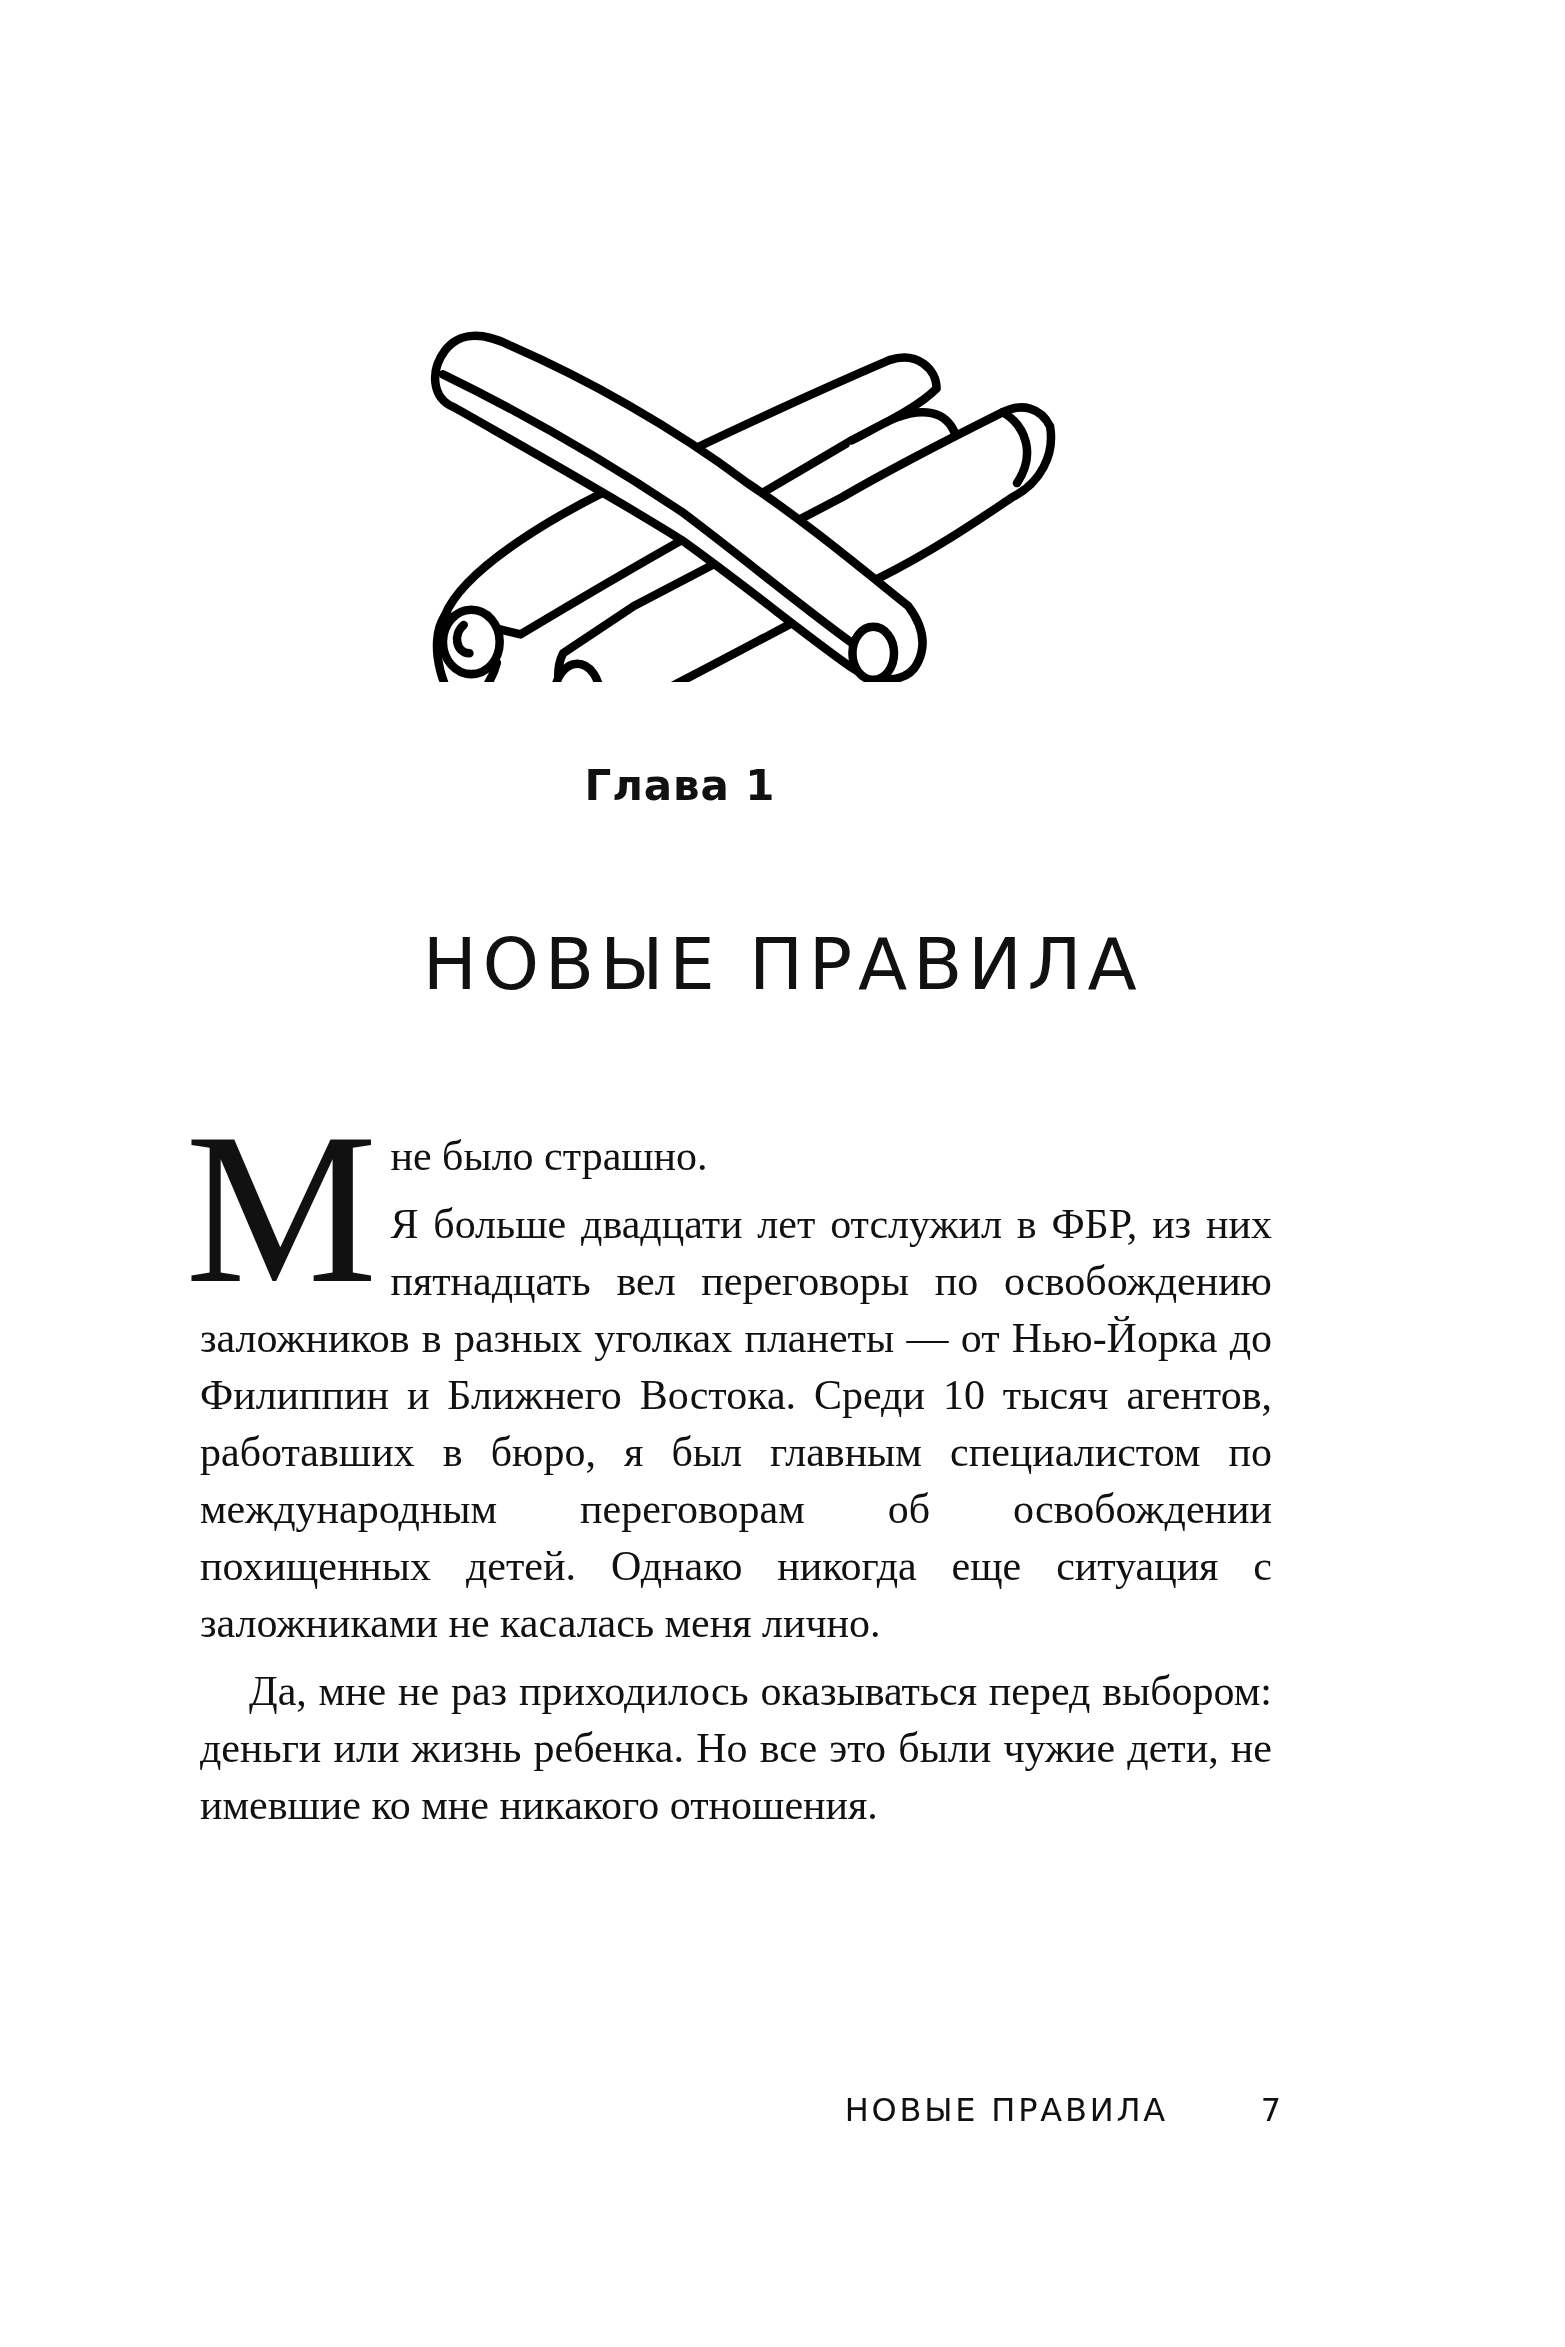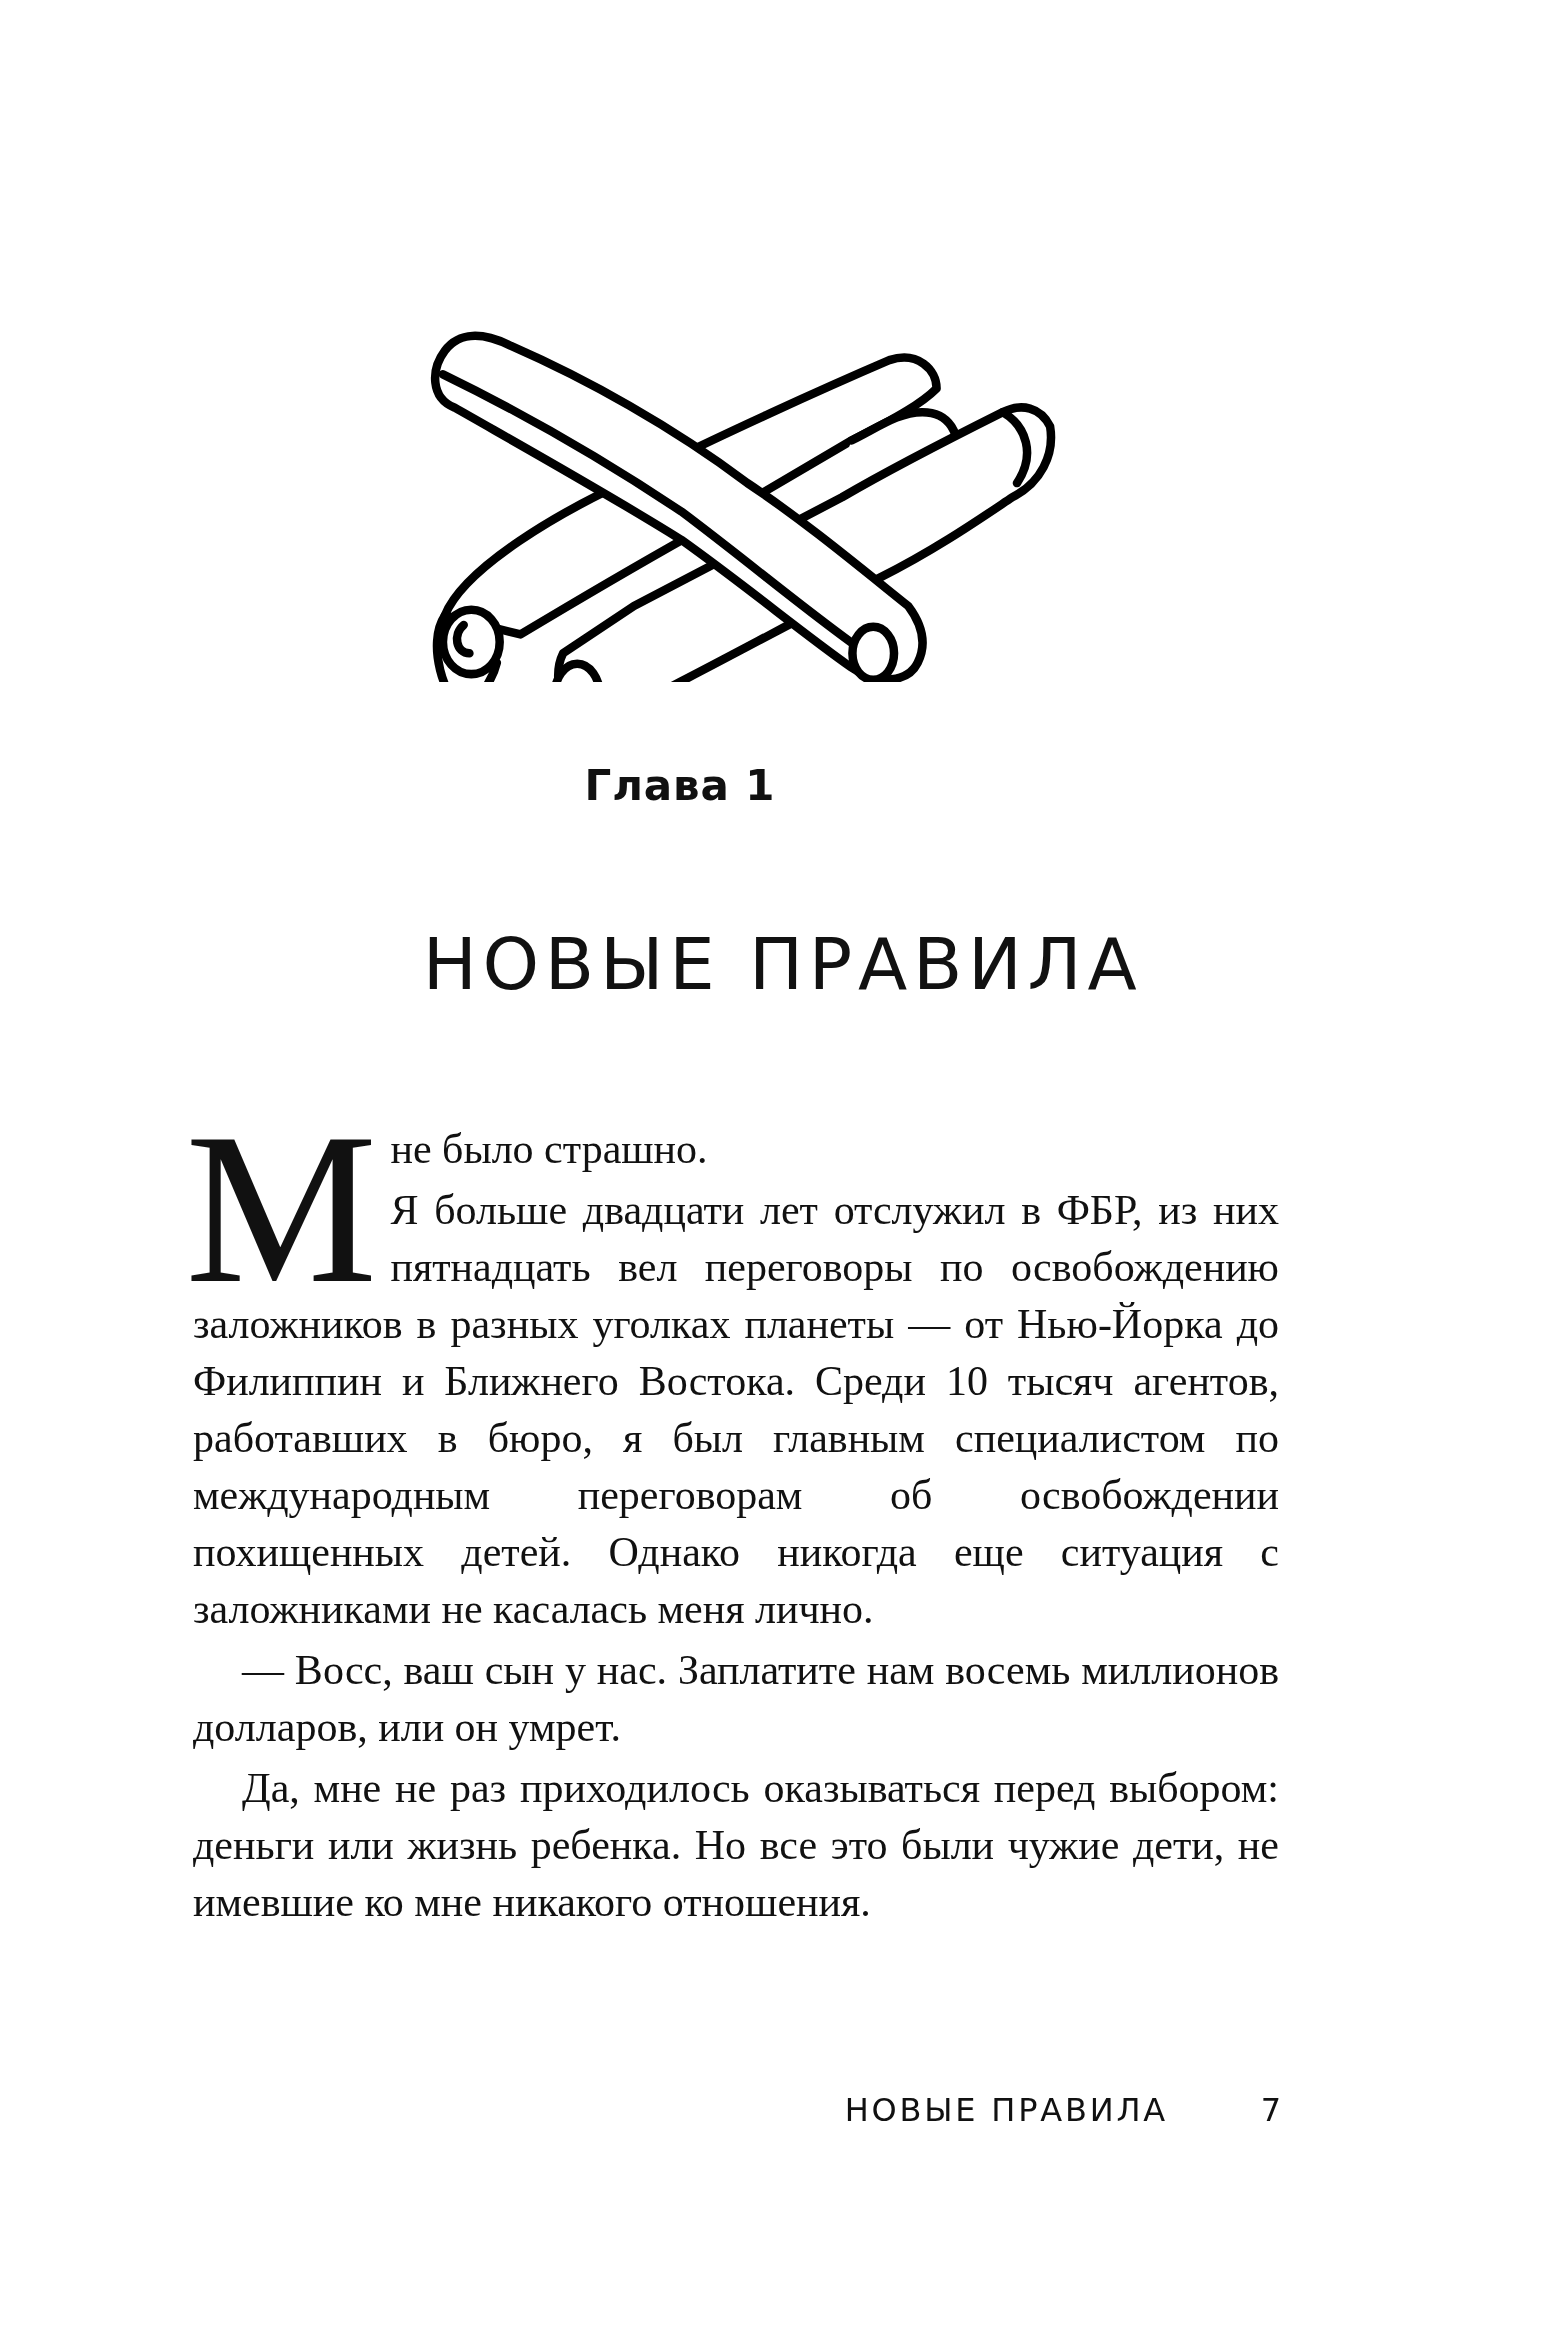--- a/index.html
+++ b/index.html
@@ -10,21 +10,21 @@
     font-family: "DejaVu Sans", sans-serif; font-weight: bold; font-size: 42px; line-height: 57px; letter-spacing: 0.9px;
   }
   .chapter-title {
     position: absolute; left: 0; width: 1565px; top: 869px; text-align: center;
     font-family: "DejaVu Sans", sans-serif; font-size: 72px; line-height: 95px; letter-spacing: 5.7px; font-weight: normal;
   }
   .body-text {
     position: absolute; left: 189px; top: 1117px; width: 1094px;
     font-family: "Liberation Serif", serif; font-size: 42px; line-height: 57px; text-align: justify;
   }
-  .body-text p { margin: 4px; }
+  .body-text p { margin: 11px; }
   .body-text p.indent { text-indent: 49px; }
   .dropcap {
     float: left; font-family: "Liberation Serif", serif; font-size: 216px; line-height: 163px;
     height: 163px; margin: 9.5px 13.2px 0 -3.8px; padding-top: 0;
   }
   .footer {
     position: absolute; top: 2091px; left: 0; width: 1565px; height: 57px;
     font-family: "DejaVu Sans", sans-serif; font-size: 32px; letter-spacing: 2.8px;
   }
   .running-title { position: absolute; right: 397px; top: 0; }
@@ -53,21 +53,20 @@
   </svg>
 </div>
 
 <div class="chapter-label">Глава 1</div>
 <h1 class="chapter-title">НОВЫЕ ПРАВИЛА</h1>
 
 <div class="body-text">
   <span class="dropcap">М</span>
   <p>не было страшно.</p>
   <p>Я больше двадцати лет отслужил в ФБР, из них пятнадцать вел переговоры по освобождению заложников в разных уголках планеты — от Нью-Йорка до Филиппин и Ближнего Востока. Среди 10 тысяч агентов, работавших в бюро, я был главным специалистом по международным переговорам об освобождении похищенных детей. Однако никогда еще ситуация с заложниками не касалась меня лично.</p>
-  <p class="indent">— Восс, ваш сын у нас. Заплатите нам восемь миллионов долларов, или он умрет.</p>
   <p class="indent">Да, мне не раз приходилось оказываться перед выбором: деньги или жизнь ребенка. Но все это были чужие дети, не имевшие ко мне никакого отношения.</p>
 </div>
 
 <div class="footer">
   <span class="running-title">НОВЫЕ ПРАВИЛА</span>
   <span class="page-number">7</span>
 </div>
 
 
 </body></html>

